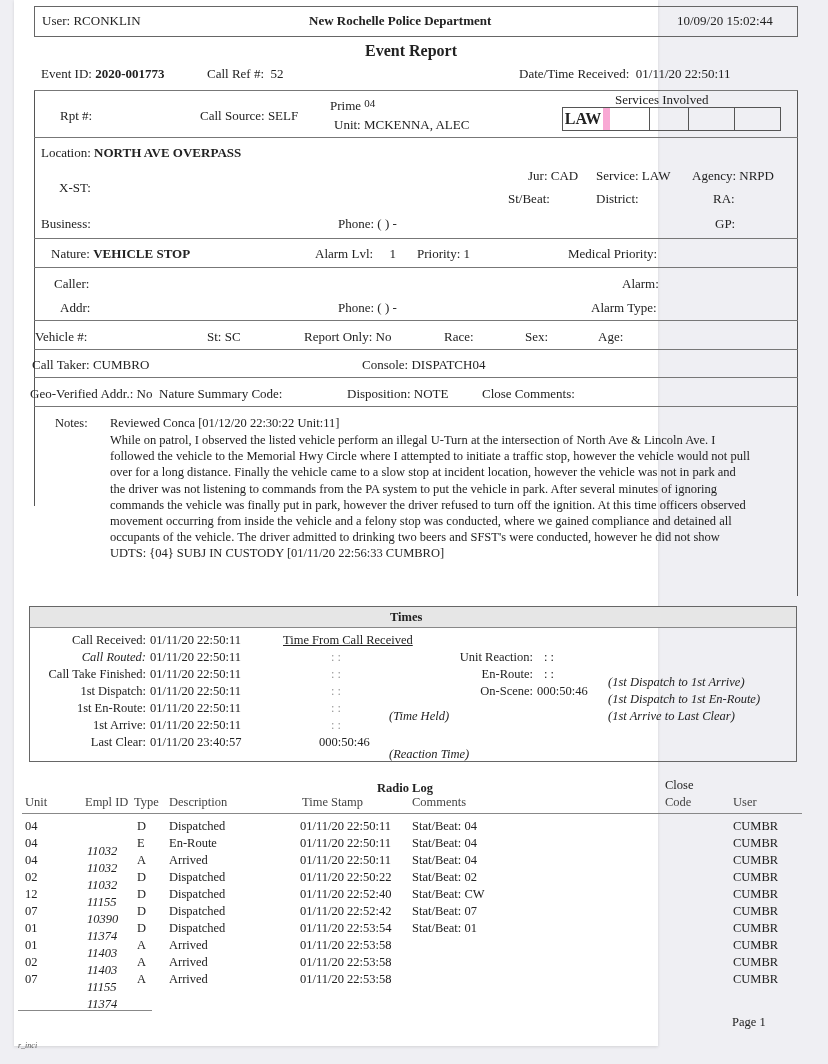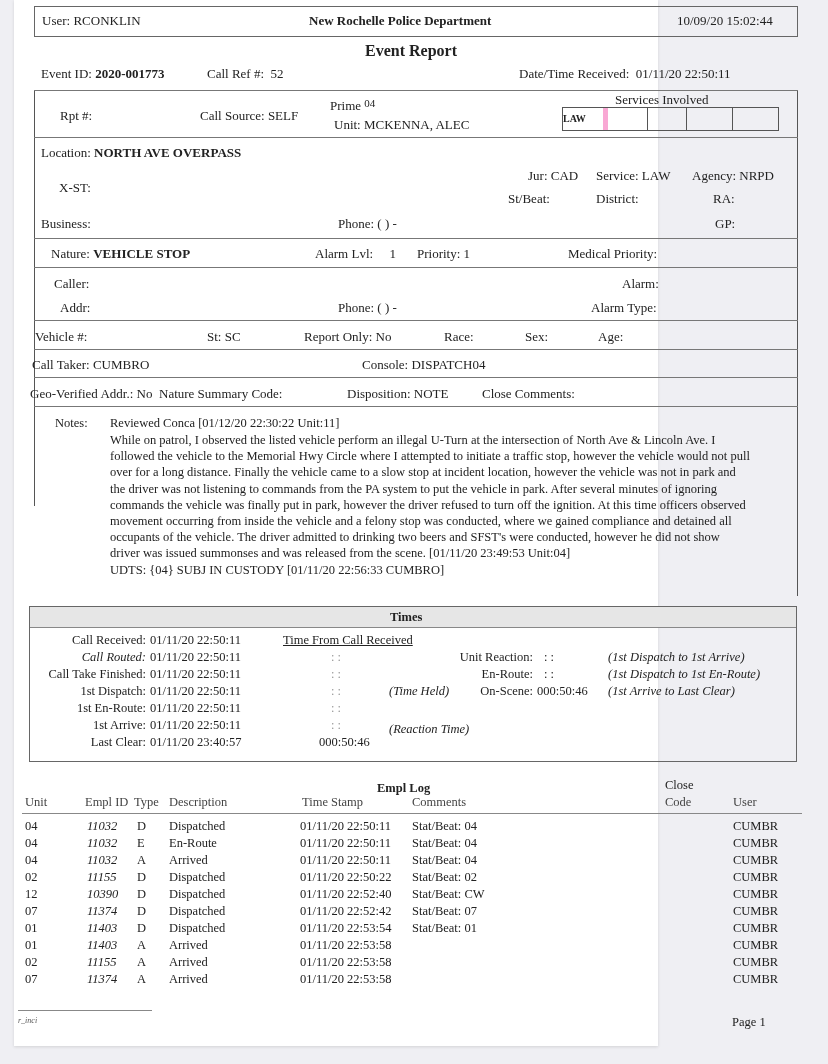--- a/index.html
+++ b/index.html
@@ -20,21 +20,21 @@
   .fs13 { font-size: 13px; }
   .fs12 { font-size: 12.5px; }
   .b { font-weight: bold; }
   .box { position: absolute; border: 1px solid #666; box-sizing: border-box; }
   .hline { position: absolute; height: 0; border-top: 1.5px solid #777; }
   .vline { position: absolute; width: 0; border-left: 1.2px solid #555; }
   .notes-body { position: absolute; left: 96px; top: 432px; width: 685px; font-size: 12.5px; line-height: 16.2px; white-space: normal; }
   .notes-body span { display: block; white-space: nowrap; }
   .times-bar { position: absolute; left: 30px; top: 607px; width: 752px; height: 20px; background: #e6e6e6; border-bottom: 1px solid #888; }
   .ul { text-decoration: underline; }
-  .it { font-style: italic; }
+  .it { font-style: italic; margin-top: 25px; }
   .r { text-align: right; }
   .radio-row { position: absolute; left: 0; height: 17px; font-size: 12.5px; }
   .radio-row .c { position: absolute; white-space: nowrap; }
 </style>
 </head>
 <body>
 
 <div class="page">
 
   <div class="box" style="left:20px; top:6px; width:764px; height:31px;"></div>
@@ -63,21 +63,21 @@
 
   <div class="abs fs13" style="left:46px; top:108px;">Rpt #:</div>
   <div class="abs fs13" style="left:186px; top:108px;">Call Source: SELF</div>
   <div class="abs fs13" style="left:316px; top:98px;">
     <span>Prime</span>
     <span style="font-size:11px; position:relative; top:-3px;">04</span>
   </div>
   <div class="abs fs13" style="left:320px; top:117px;">Unit: MCKENNA, ALEC</div>
   <div class="abs fs13" style="left:601px; top:92px;">Services Involved</div>
   <div style="position:absolute; left:548px; top:107px; display:flex; border:1px solid #555;">
-    <div style="width:40px; height:22px; border-right:5px solid #f9a8d4; font-size:10px; font-weight:bold; line-height:22px;">LAW</div>
+    <div style="width:40px; height:22px; border-right:7px solid #f9a8d4; font-size:16px; font-weight:bold; text-align:center; line-height:22px;">LAW</div>
     <div style="width:39px; height:22px; border-right:1px solid #555;"></div>
     <div style="width:38px; height:22px; border-right:1px solid #555;"></div>
     <div style="width:45px; height:22px; border-right:1px solid #555;"></div>
     <div style="width:45px; height:22px;"></div>
   </div>
 
   <div class="hline" style="left:20px; top:137px; width:764px;"></div>
 
   <div class="abs fs13" style="left:27px; top:145px;">
     <span>Location:</span>
@@ -141,21 +141,20 @@
   <div class="abs fs12" style="left:41px; top:416px;">Notes:</div>
   <div class="abs fs12" style="left:96px; top:416px;">Reviewed Conca  [01/12/20 22:30:22 Unit:11]</div>
   <div class="notes-body">
     <span>While on patrol, I observed the listed vehicle perform an illegal U-Turn at the intersection of North Ave &amp; Lincoln Ave.  I</span>
     <span>followed the vehicle to the Memorial Hwy Circle where I attempted to initiate a traffic stop, however the vehicle would not pull</span>
     <span>over for a long distance.  Finally the vehicle came to a slow stop at incident location, however the vehicle was not in park and</span>
     <span>the driver was not listening to commands from the PA system to put the vehicle in park.  After several minutes of ignoring</span>
     <span>commands the vehicle was finally put in park, however the driver refused to turn off the ignition. At this time officers observed</span>
     <span>movement occurring from inside the vehicle and a felony stop was conducted, where we gained compliance and detained all</span>
     <span>occupants of the vehicle.  The driver admitted to drinking two beers and SFST's were conducted, however he did not show</span>
-    <span>driver was issued summonses and was released from the scene.  [01/11/20 23:49:53 Unit:04]</span>
     <span>UDTS: {04} SUBJ IN CUSTODY  [01/11/20 22:56:33 CUMBRO]</span>
   </div>
 
   <div class="box" style="left:15px; top:606px; width:768px; height:156px;"></div>
   <div class="times-bar" style="left:16px; width:766px;"></div>
   <div class="abs fs12 b" style="left:376px; top:610px;">Times</div>
   <div class="abs fs12 ul" style="left:269px; top:633px;">Time From Call Received</div>
 
   <div style="position:absolute; left:0; top:633px;">
     <div class="abs fs12 r" style="left:0; width:132px; top:0;">Call Received:</div>
@@ -188,21 +187,21 @@
 
     <div class="abs fs12 r" style="left:400px; width:119px; top:34px;">En-Route:</div>
     <div class="abs fs12" style="left:530px; top:34px;">: :</div>
     <div class="abs fs12 it" style="left:594px; top:34px;">(1st Dispatch to 1st En-Route)</div>
 
     <div class="abs fs12 r" style="left:400px; width:119px; top:51px;">On-Scene:</div>
     <div class="abs fs12" style="left:523px; top:51px;">000:50:46</div>
     <div class="abs fs12 it" style="left:594px; top:51px;">(1st Arrive to Last Clear)</div>
   </div>
 
-  <div class="abs fs12 b" style="left:363px; top:781px;">Empl Log</div>
+  <div class="abs fs12 b" style="left:363px; top:781px;">Radio Log</div>
   <div class="abs fs12" style="left:651px; top:778px;">Close</div>
 
   <div style="position:absolute; left:0; top:795px; width:802px; height:18px; color:#444;">
     <div class="abs fs12" style="left:11px;">Unit</div>
     <div class="abs fs12" style="left:71px;">Empl ID</div>
     <div class="abs fs12" style="left:120px;">Type</div>
     <div class="abs fs12" style="left:155px;">Description</div>
     <div class="abs fs12" style="left:288px;">Time Stamp</div>
     <div class="abs fs12" style="left:398px;">Comments</div>
     <div class="abs fs12" style="left:651px;">Code</div>

